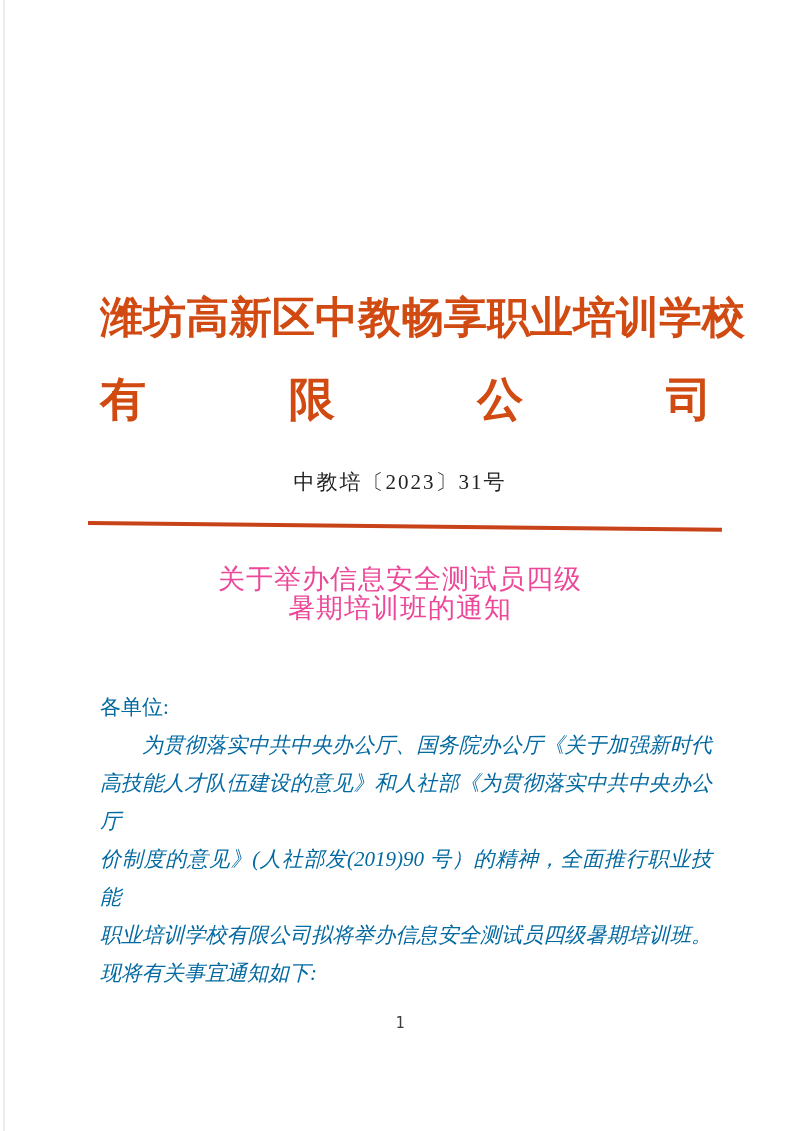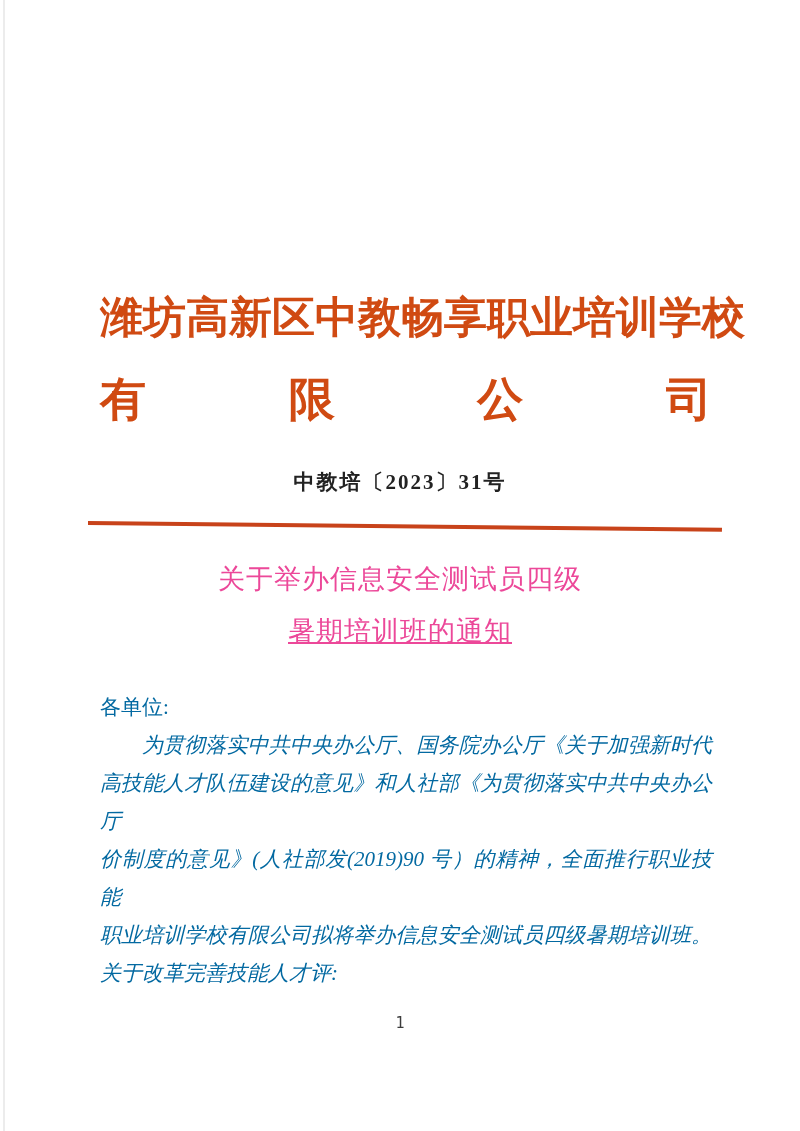--- a/index.html
+++ b/index.html
@@ -23,35 +23,35 @@
     position:absolute;left:100px;width:612px;
     display:flex;justify-content:space-between;
     color:var(--accent);
     font-weight:bold;
     white-space:nowrap;
   }
   .lh-line1{top:292px;font-size:43px;line-height:52px;}
   .lh-line2{top:372px;font-size:46px;line-height:56px;}
   .doc-number{
     position:absolute;top:468px;left:0;width:100%;
-    text-align:center;font-size:21px;letter-spacing:2px;color:#222;font-weight:bold;
+    text-align:center;font-size:21px;letter-spacing:2px;color:#222;
   }
   .divider{
     position:absolute;top:521px;left:88px;width:634px;height:4px;
     background:var(--divider);
     transform:rotate(0.6deg);transform-origin:left center;
   }
 
   
   .notice-title{
     position:absolute;left:0;width:100%;
     text-align:center;font-size:27px;letter-spacing:1px;color:#ec4899;
   }
   .notice-title.t1{top:561px;}
-  .notice-title.t2{top:613px;text-decoration:underline;}
+  .notice-title.t2{top:590px;}
 
   
   .body-block{
     position:absolute;top:688px;left:100px;width:612px;
     font-size:21px;line-height:38px;color:#0369a1;
   }
   .salutation{text-align:left;}
   .body-line{text-align:justify;text-align-last:justify;font-style:italic;}
   .body-line.indent{text-indent:2em;}
   .body-line.flush{text-align:left;text-align-last:left;}
@@ -101,21 +101,21 @@
     <div class="notice-title t1">关于举办信息安全测试员四级</div>
     <div class="notice-title t2">暑期培训班的通知</div>
 
     <div class="body-block">
       <div class="salutation">各单位:</div>
       <div>
           <div class="body-line indent">为贯彻落实中共中央办公厅、国务院办公厅《关于加强新时代</div>
           <div class="body-line">高技能人才队伍建设的意见》和人社部《为贯彻落实中共中央办公厅</div>
           <div class="body-line">价制度的意见》(人社部发(2019)90 号）的精神，全面推行职业技能</div>
           <div class="body-line">职业培训学校有限公司拟将举办信息安全测试员四级暑期培训班。</div>
-          <div class="body-line flush">关于改革完善技能人才评:</div>
+          <div class="body-line flush">现将有关事宜通知如下:</div>
         </div>
     </div>
   </main>
 
   <footer>
     <div class="page-number">1</div>
   </footer>
 </div>
 
 </body></html>

